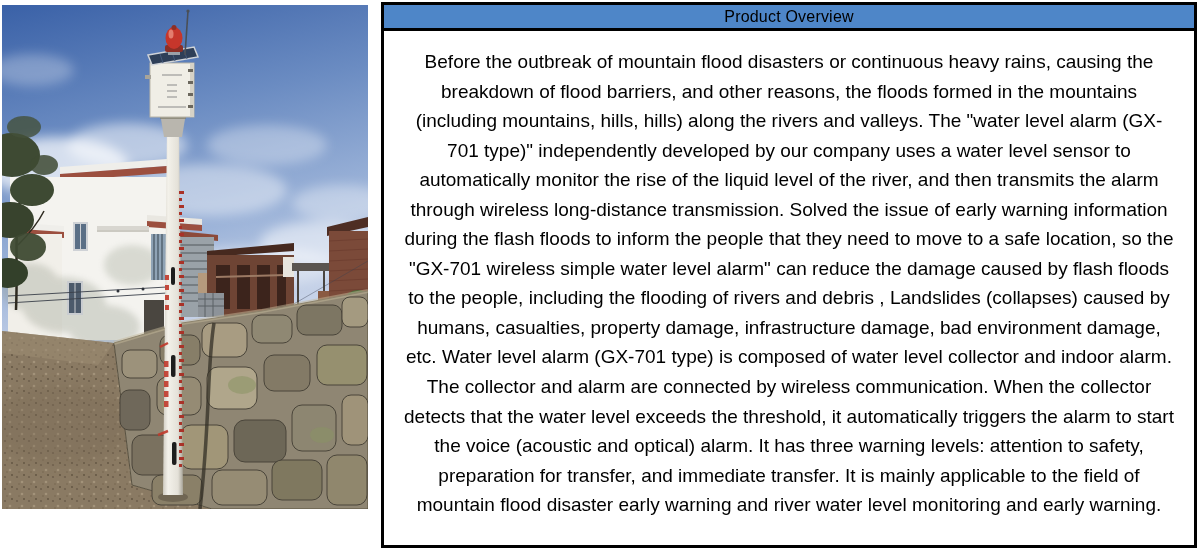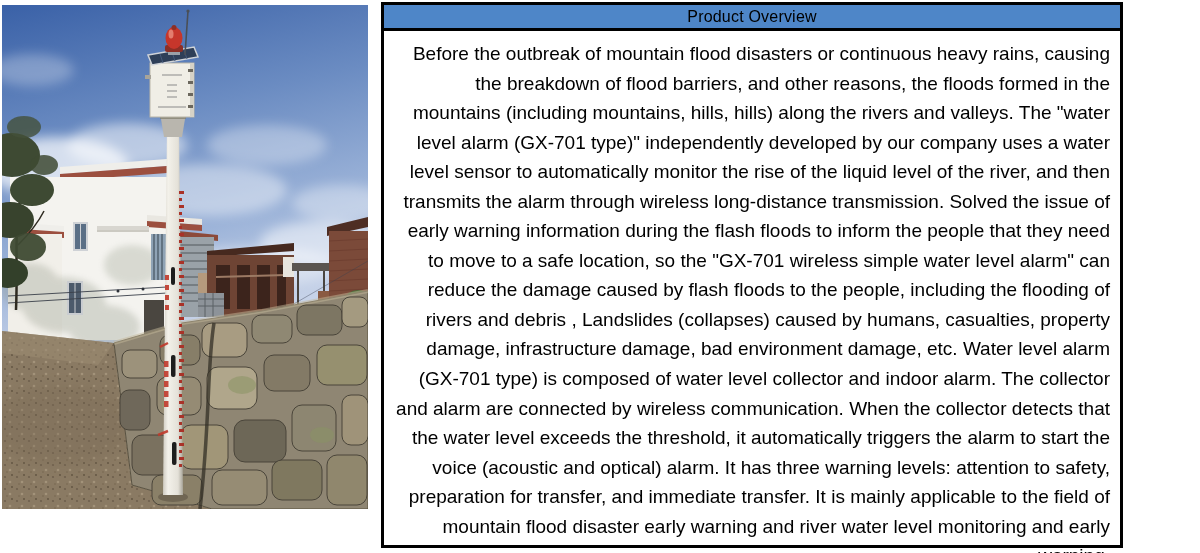--- a/index.html
+++ b/index.html
@@ -1,26 +1,26 @@
 <!DOCTYPE html>
 <html><head>
 <meta charset="utf-8">
 <style>
   html,body{margin:0;padding:0;background:#ffffff;}
   .page{position:relative;width:1200px;height:553px;background:#ffffff;overflow:hidden;
         font-family:"Liberation Sans", sans-serif;}
   .photo-wrap{position:absolute;left:2px;top:5px;width:366px;height:504px;overflow:hidden;}
   .photo-wrap svg{display:block;}
-  .panel{position:absolute;left:381px;top:2px;width:742px;height:546px;
+  .panel{position:absolute;left:381px;top:2px;width:816px;height:546px;
          border:3px solid #000;box-sizing:border-box;background:#fff;}
   .panel-header{height:23px;background:#4e86c8;border-bottom:3px solid #000;
                 display:flex;align-items:center;justify-content:center;}
   .panel-header span{font-size:16px;color:#000;letter-spacing:0.2px;}
   .panel-body{padding:4px 6px 0 6px;}
-  .panel-body p{margin:4px;font-size:19px;line-height:29.55px;color:#000;text-align:right;}
+  .panel-body p{margin:12px;font-size:19px;line-height:29.55px;color:#000;text-align:center;}
 </style>
 </head>
 <body>
 
 <div class="page">
 
   <div class="photo-wrap">
     <svg width="366" height="504" viewBox="0 0 366 504" xmlns="http://www.w3.org/2000/svg">
       <defs>
         <linearGradient id="sky" x1="0" y1="0" x2="0.25" y2="1">

